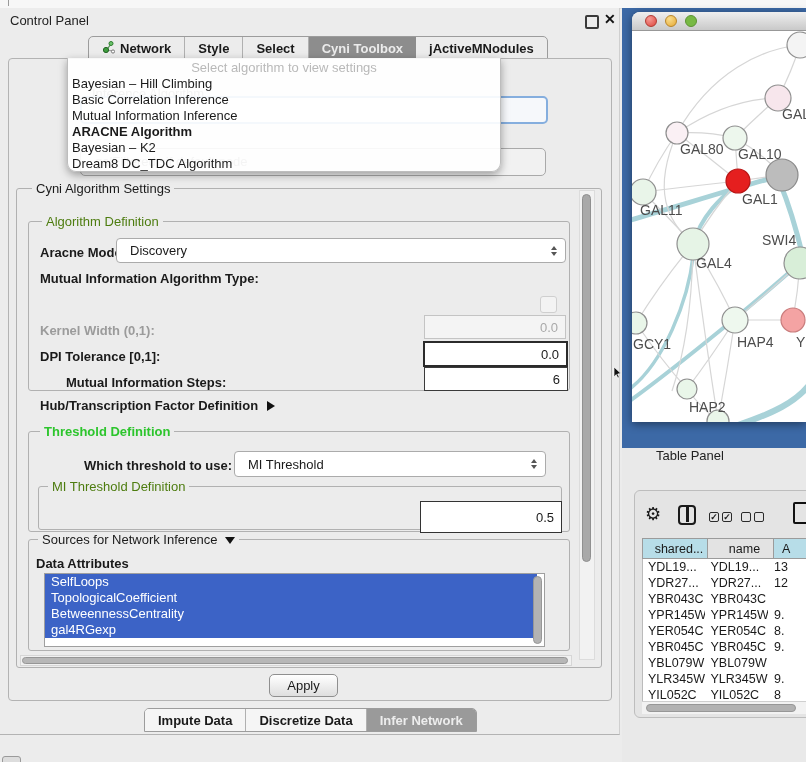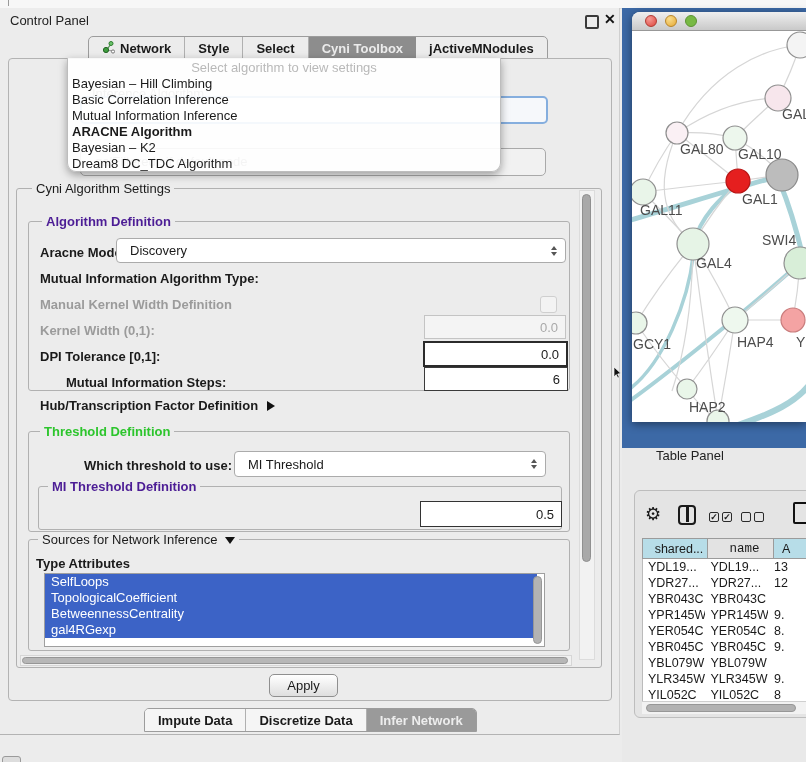--- a/index.html
+++ b/index.html
@@ -37,21 +37,21 @@
   
   #algo-popup{left:44px;top:58px;width:434px;height:114px;background:rgba(255,255,255,0.91);
               border:1px solid #bdbdbd;border-top:none;border-radius:0 0 9px 9px;z-index:10;
               box-shadow:0 3px 9px rgba(0,0,0,0.35);box-sizing:border-box;margin-left:23px;}
   #algo-placeholder{height:17px;line-height:17px;text-align:center;color:#b9b9b9;margin-top:1px;}
   .algo-item{height:16px;line-height:16px;padding-left:4px;white-space:nowrap;}
   .algo-item.sel{font-weight:bold;}
   
   .group{position:absolute;border:1px solid #b1b1b1;border-radius:3px;box-sizing:border-box;}
   .gtitle{position:absolute;background:#ececec;padding:0 4px;white-space:nowrap;z-index:2;}
-  .blue-t{color:#4c1d95;font-weight:bold;}
+  .blue-t{color:#4d7c0f;font-weight:normal;}
   .green-t{color:#2dc52d;font-weight:bold;}
   
   .combo{position:absolute;background:#fff;border:1px solid #ababab;border-radius:4px;display:flex;
          align-items:center;padding-left:13px;box-sizing:border-box;}
   .spin{margin-left:auto;margin-right:8px;display:flex;flex-direction:column;align-items:center;gap:2px;}
   .tU{width:0;height:0;border-left:3.5px solid transparent;border-right:3.5px solid transparent;
       border-bottom:4.5px solid #555;}
   .tDn{width:0;height:0;border-left:3.5px solid transparent;border-right:3.5px solid transparent;
       border-top:4.5px solid #555;}
   .field{position:absolute;background:#fff;box-sizing:border-box;display:flex;align-items:center;
@@ -108,21 +108,21 @@
   #tp-split-div{position:absolute;left:6px;top:0;width:2.5px;height:15px;background:#1a1a1a;}
   .ck{position:absolute;width:10px;height:10px;border:1.5px solid #2a2a2a;border-radius:2px;
       font-size:9px;line-height:9px;text-align:center;font-weight:bold;box-sizing:border-box;}
   #tp-doc{left:793px;top:502px;width:15px;height:22px;border:2.5px solid #111;border-radius:2px;
           box-sizing:border-box;background:#e4e4e4;}
   #tp-table-head{left:642px;top:538px;height:21px;display:flex;font-size:12.5px;}
   .hcell{border:1px solid #9b9b9b;border-left:none;display:flex;align-items:center;
          justify-content:center;box-sizing:border-box;padding-left:8px;}
   .hcell:first-child{border-left:1px solid #9b9b9b;}
   .hblue{background:var(--header-blue,#b7dde8);}
-  .hgray{background:#e3e3e3;font-family:Liberation Mono, monospace;}
+  .hgray{background:#e3e3e3;}
   #tp-table-body{left:642px;top:559px;width:164px;height:142px;background:#fff;overflow:hidden;
                  border-left:1px solid #bbb;box-sizing:border-box;}
   .trow{display:flex;height:16px;line-height:16px;font-size:12.5px;}
   .c1{width:66px;padding-left:5px;box-sizing:border-box;overflow:hidden;white-space:nowrap;}
   .c2{width:66px;padding-left:5px;box-sizing:border-box;overflow:hidden;white-space:nowrap;}
   .c3{width:40px;padding-left:6px;box-sizing:border-box;overflow:hidden;white-space:nowrap;}
   #tp-htrack{left:642px;top:701px;width:164px;height:13px;background:#f2f2f2;border-top:1px solid #cfcfcf;
              box-sizing:border-box;}
   #tp-hthumb{left:646px;top:704px;width:150px;height:8px;background:#b2b2b2;border:1px solid #979797;
              border-radius:4px;box-sizing:border-box;}
@@ -198,21 +198,20 @@
   <div class="combo" style="left:116px;top:238px;width:450px;height:25px;">
     <span>Discovery</span>
     <span class="spin">
         <span class="tU"></span>
         <span class="tDn"></span>
       </span>
   </div>
 
   <div class="lbl b" style="left:40px;top:271px;">Mutual Information Algorithm Type:</div>
 
-  <div class="lbl b gray" style="left:40px;top:297px;">Manual Kernel Width Definition</div>
   <div class="abs" id="chk-manual"></div>
 
   <div class="lbl b gray" style="left:40px;top:323px;">Kernel Width (0,1):</div>
   <div class="field disabled" style="left:424px;top:315px;width:142px;height:24px;">0.0</div>
 
   <div class="lbl b" style="left:40px;top:349px;">DPI Tolerance [0,1]:</div>
   <div class="field" style="left:423px;top:341px;width:145px;height:26px;border:2px solid #2b2b2b;">0.0</div>
 
   <div class="lbl b" style="left:40px;top:375px;margin-left:26px;">Mutual Information Steps:</div>
   <div class="field" style="left:424px;top:367px;width:144px;height:24px;border:1px solid #3a3a3a;">6</div>
@@ -228,27 +227,27 @@
   <div class="combo" style="left:234px;top:451px;width:312px;height:26px;gap:40px;">
     <span>MI Threshold</span>
     <span class="spin">
         <span class="tU"></span>
         <span class="tDn"></span>
       </span>
   </div>
 
   <div class="group" style="left:38px;top:486px;width:524px;height:44px;"></div>
   <div class="gtitle blue-t" style="left:48px;top:479px;">MI Threshold Definition</div>
-  <div class="field" style="left:420px;top:501px;width:142px;height:26px;border:1.5px solid #333;">0.5</div>
+  <div class="field" style="left:420px;top:501px;width:142px;height:32px;border:1.5px solid #333;">0.5</div>
 
   <div class="group" style="left:28px;top:539px;width:542px;height:112px;"></div>
   <div class="gtitle" style="left:38px;top:532px;">
     <span>Sources for Network Inference</span><span class="tri-down"></span>
   </div>
-  <div class="lbl b" style="left:36px;top:556px;">Type Attributes</div>
+  <div class="lbl b" style="left:36px;top:556px;">Data Attributes</div>
 
   <div class="abs" id="attr-list">
     <div class="attr-item">SelfLoops</div>
     <div class="attr-item">TopologicalCoefficient</div>
     <div class="attr-item">BetweennessCentrality</div>
     <div class="attr-item">gal4RGexp</div>
   </div>
   <div class="abs" id="attr-vscroll"></div>
 
   <div class="abs" id="cyni-vtrack"></div>

